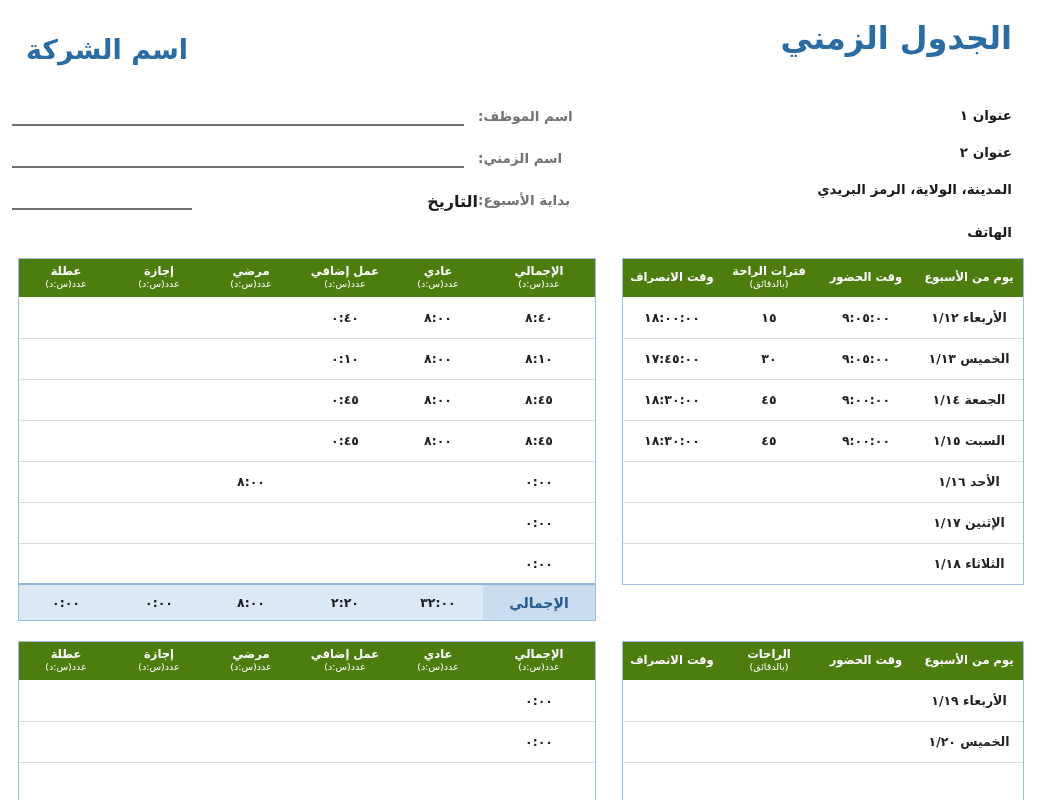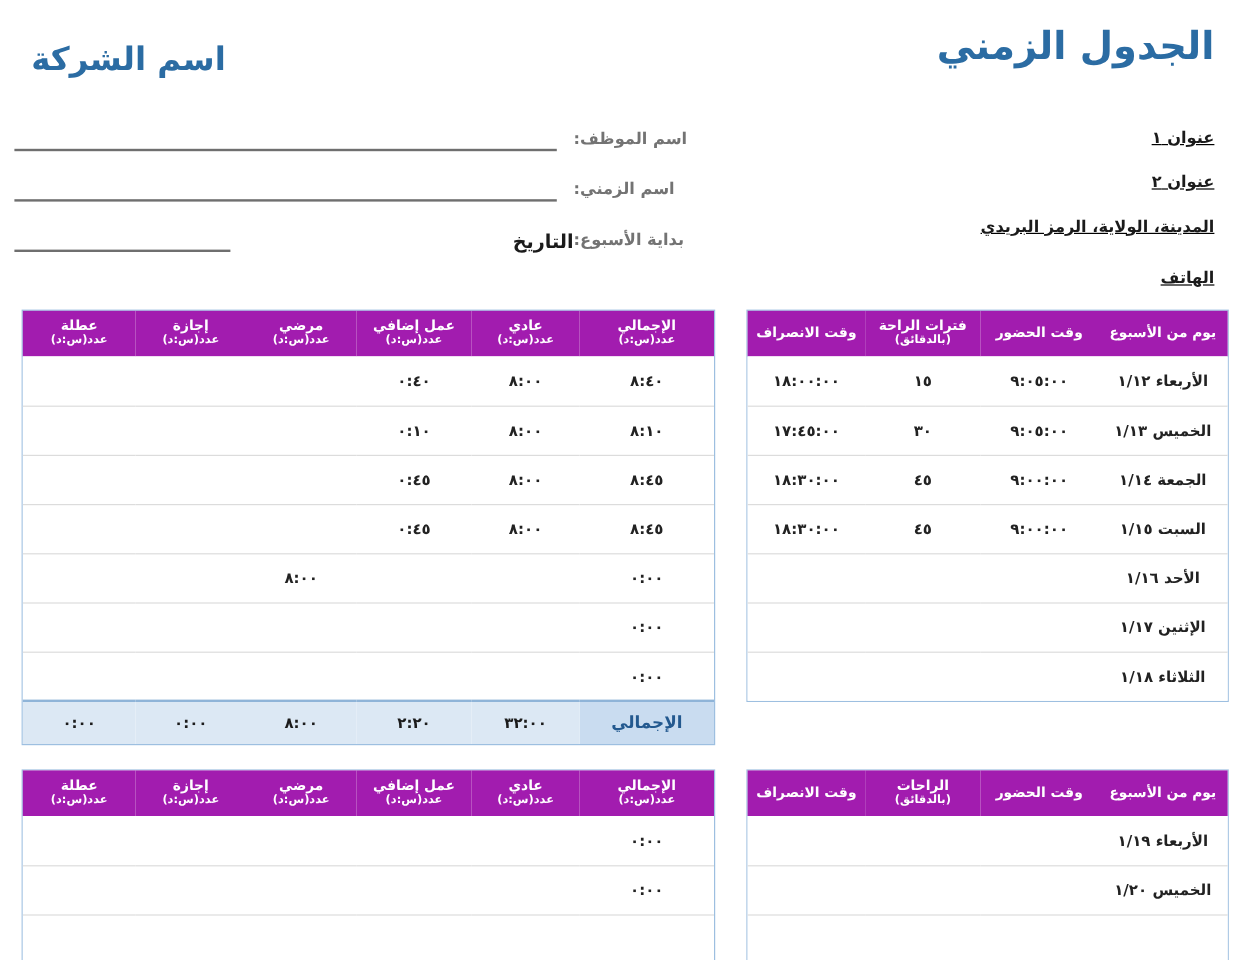--- a/index.html
+++ b/index.html
@@ -43,21 +43,20 @@
     color: #2B6CA3;
     white-space: nowrap;
     text-align: center;
   }
   .addr-block {
     position: absolute;
     top: 108px;
     right: 30px;
     width: 300px;
     text-align: right;
-    text-decoration: underline;
   }
   .addr-line {
     font-size: 13.5px;
     font-weight: bold;
     color: #1b1b1b;
     margin-bottom: 22px;
     white-space: nowrap;
     line-height: 1.1;
   }
   .addr-line:last-child { margin-bottom: 0; margin-top: 28px; }
@@ -126,34 +125,34 @@
   }
   .tbl-right { width: 402px; }
   .tbl-left  { width: 578px; }
 
   table.sheet {
     border-collapse: collapse;
     width: 100%;
     table-layout: fixed;
   }
   table.sheet th {
-    background: #a21caf;
+    background: #4d7c0f;
     color: #ffffff;
     font-size: 11.5px;
     font-weight: bold;
     text-align: center;
     vertical-align: middle;
     padding: 6px 3px 7px;
     line-height: 1.15;
     border: none;
   }
   table.sheet th .sub {
     display: block;
     font-size: 9.5px;
-    font-weight: bold;
+    font-weight: normal;
     margin-top: 1px;
   }
   table.sheet td {
     font-size: 12.5px;
     color: #222;
     text-align: center;
     vertical-align: middle;
     height: 41px;
     border-bottom: 1px solid #DCDCDC;
     background: #ffffff;

